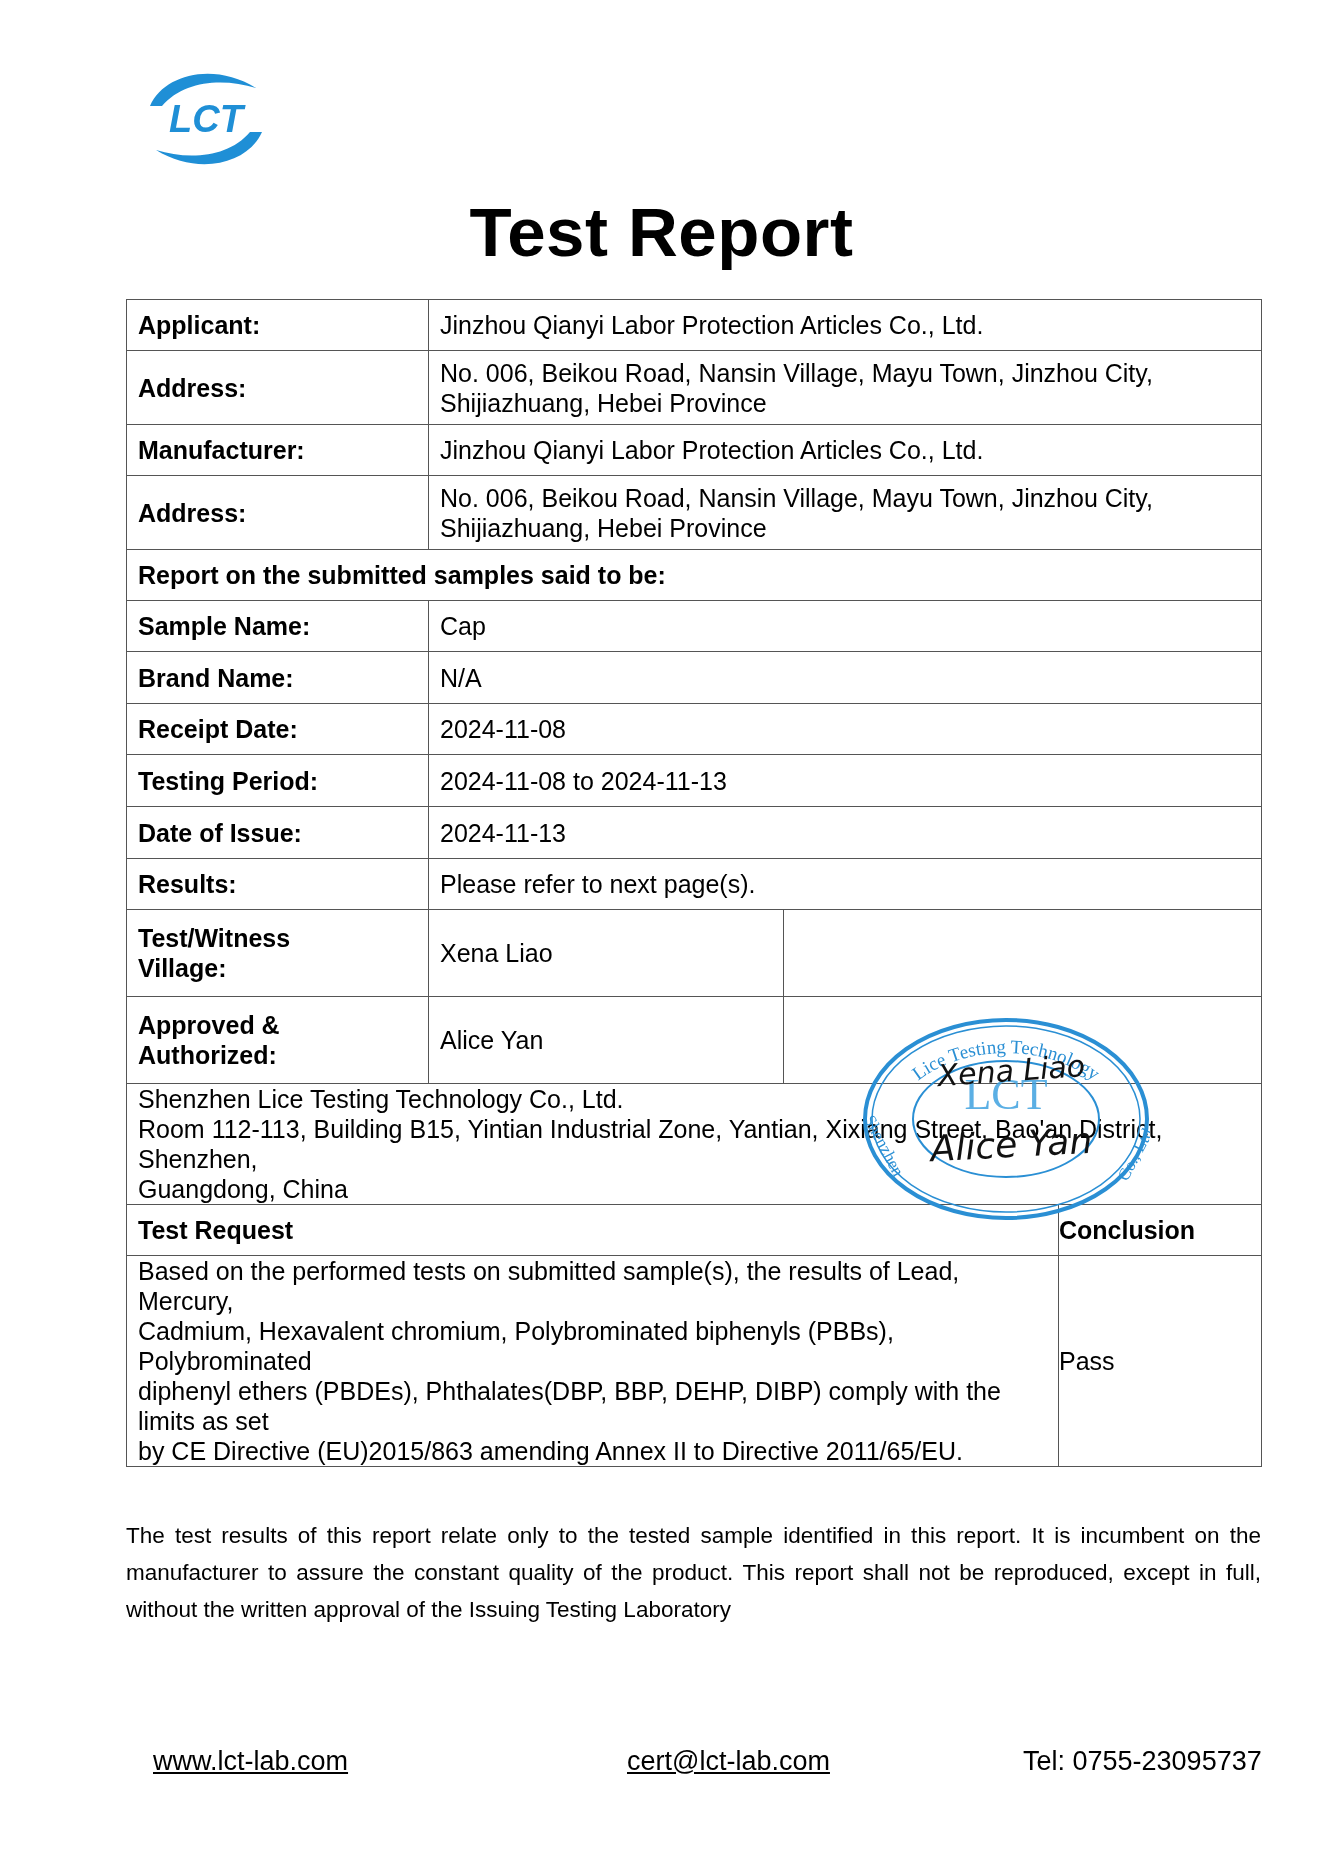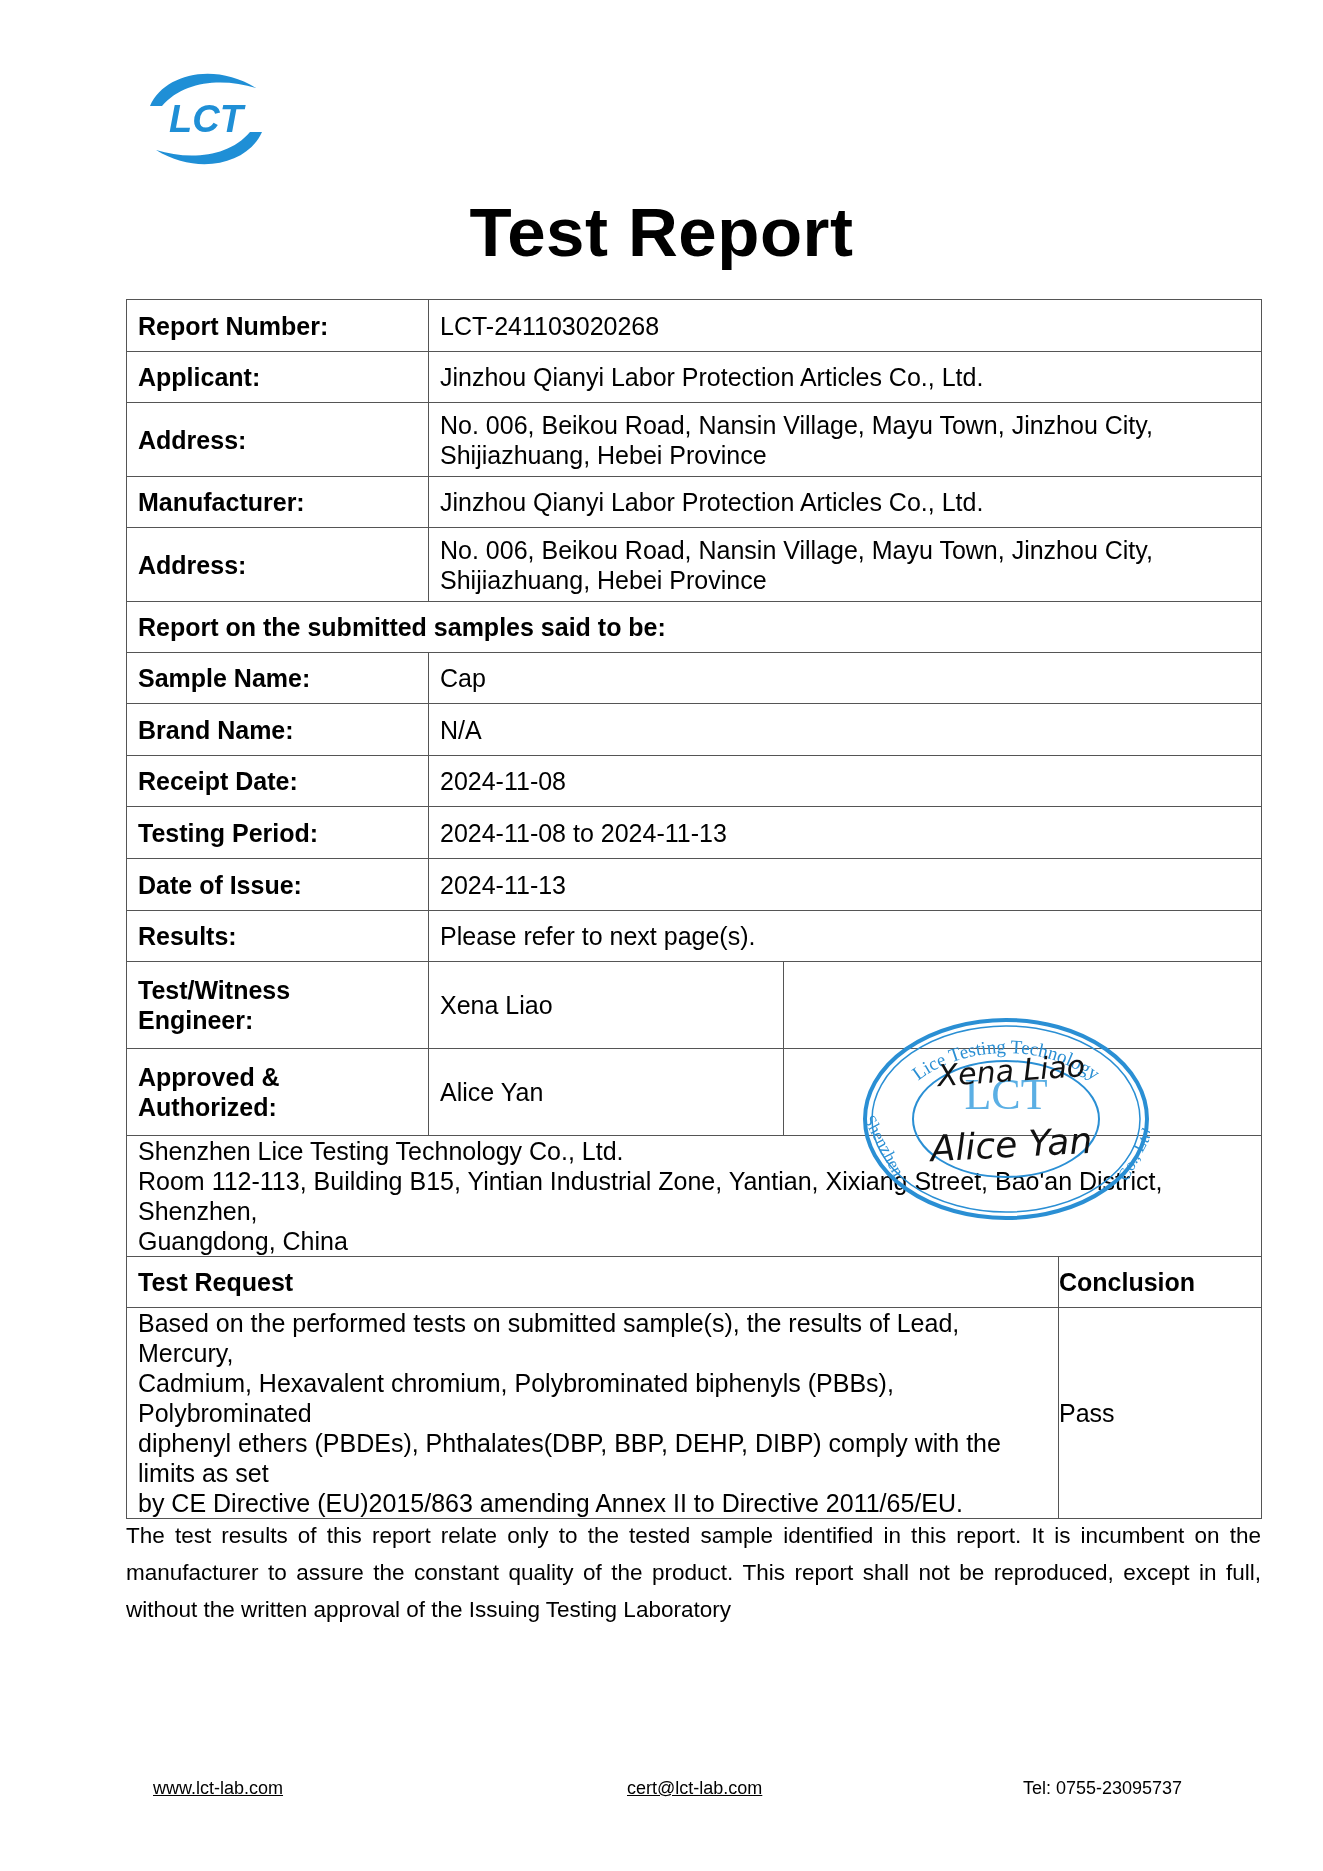--- a/index.html
+++ b/index.html
@@ -13,21 +13,21 @@
   table.info td { border: 1.5px solid #555; padding: 0 0 0 11px; font-size: 25px;
                   vertical-align: middle; line-height: 30px; }
   td.lab { font-weight: bold; }
   .company td { font-size: 20.5px; line-height: 36px; padding-top: 2px; padding-bottom: 2px; }
   .req-head td { font-weight: bold; font-size: 25px; }
   .req-body td { font-size: 20.5px; line-height: 23px; }
   .concl { text-align: left; padding-left: 0 !important; }
   .stamp { position: absolute; left: 862px; top: 1017px; width: 288px; height: 204px; pointer-events: none; }
   .note { position: absolute; left: 126px; top: 1517px; width: 1135px; font-size: 22.5px;
           line-height: 37px; text-align: justify; }
-  .footer { position: absolute; top: 1746px; font-size: 18px; margin-top: 32px; }
+  .footer { position: absolute; top: 1746px; font-size: 27px; }
   .footer a { color: #000; text-decoration: underline; }
 </style>
 </head>
 <body>
 
 <div class="logo">
   <svg width="124" height="106" viewBox="0 0 124 106">
     <path d="M6 40 C 20 8, 70 -4, 112 22 C 80 12, 40 14, 18 40 Z" fill="#1f8fd6"></path>
     <path d="M118 66 C 104 98, 54 110, 12 84 C 44 94, 84 92, 106 66 Z" fill="#1f8fd6"></path>
     <text x="62" y="66" text-anchor="middle" font-family="Liberation Sans, sans-serif" font-weight="bold" font-style="italic" font-size="38" fill="#1f8fd6">LCT</text>
@@ -37,24 +37,20 @@
 <div class="title">Test Report</div>
 
 <table class="info">
   <colgroup>
     <col style="width:302px">
     <col style="width:355px">
     <col style="width:275px">
     <col style="width:203px">
   </colgroup>
   <tbody>
-      <tr style="height:52px">
-    <td class="lab">Report Number:</td>
-    <td colspan="3">LCT-241103020268</td>
-  </tr>
   <tr style="height:51px">
     <td class="lab">Applicant:</td>
     <td colspan="3">Jinzhou Qianyi Labor Protection Articles Co., Ltd.</td>
   </tr>
   <tr style="height:74px">
     <td class="lab">Address:</td>
     <td colspan="3">
       <div>No. 006, Beikou Road, Nansin Village, Mayu Town, Jinzhou City,</div>
       <div>Shijiazhuang, Hebei Province</div>
     </td>
@@ -93,21 +89,21 @@
     <td class="lab">Date of Issue:</td>
     <td colspan="3">2024-11-13</td>
   </tr>
   <tr style="height:51px">
     <td class="lab">Results:</td>
     <td colspan="3">Please refer to next page(s).</td>
   </tr>
   <tr style="height:87px">
     <td class="lab">
       <div>Test/Witness</div>
-      <div>Engineer:</div>
+      <div>Village:</div>
     </td>
     <td>Xena Liao</td>
     <td colspan="2"></td>
   </tr>
   <tr style="height:87px">
     <td class="lab">
       <div>Approved &amp;</div>
       <div>Authorized:</div>
     </td>
     <td>Alice Yan</td>

